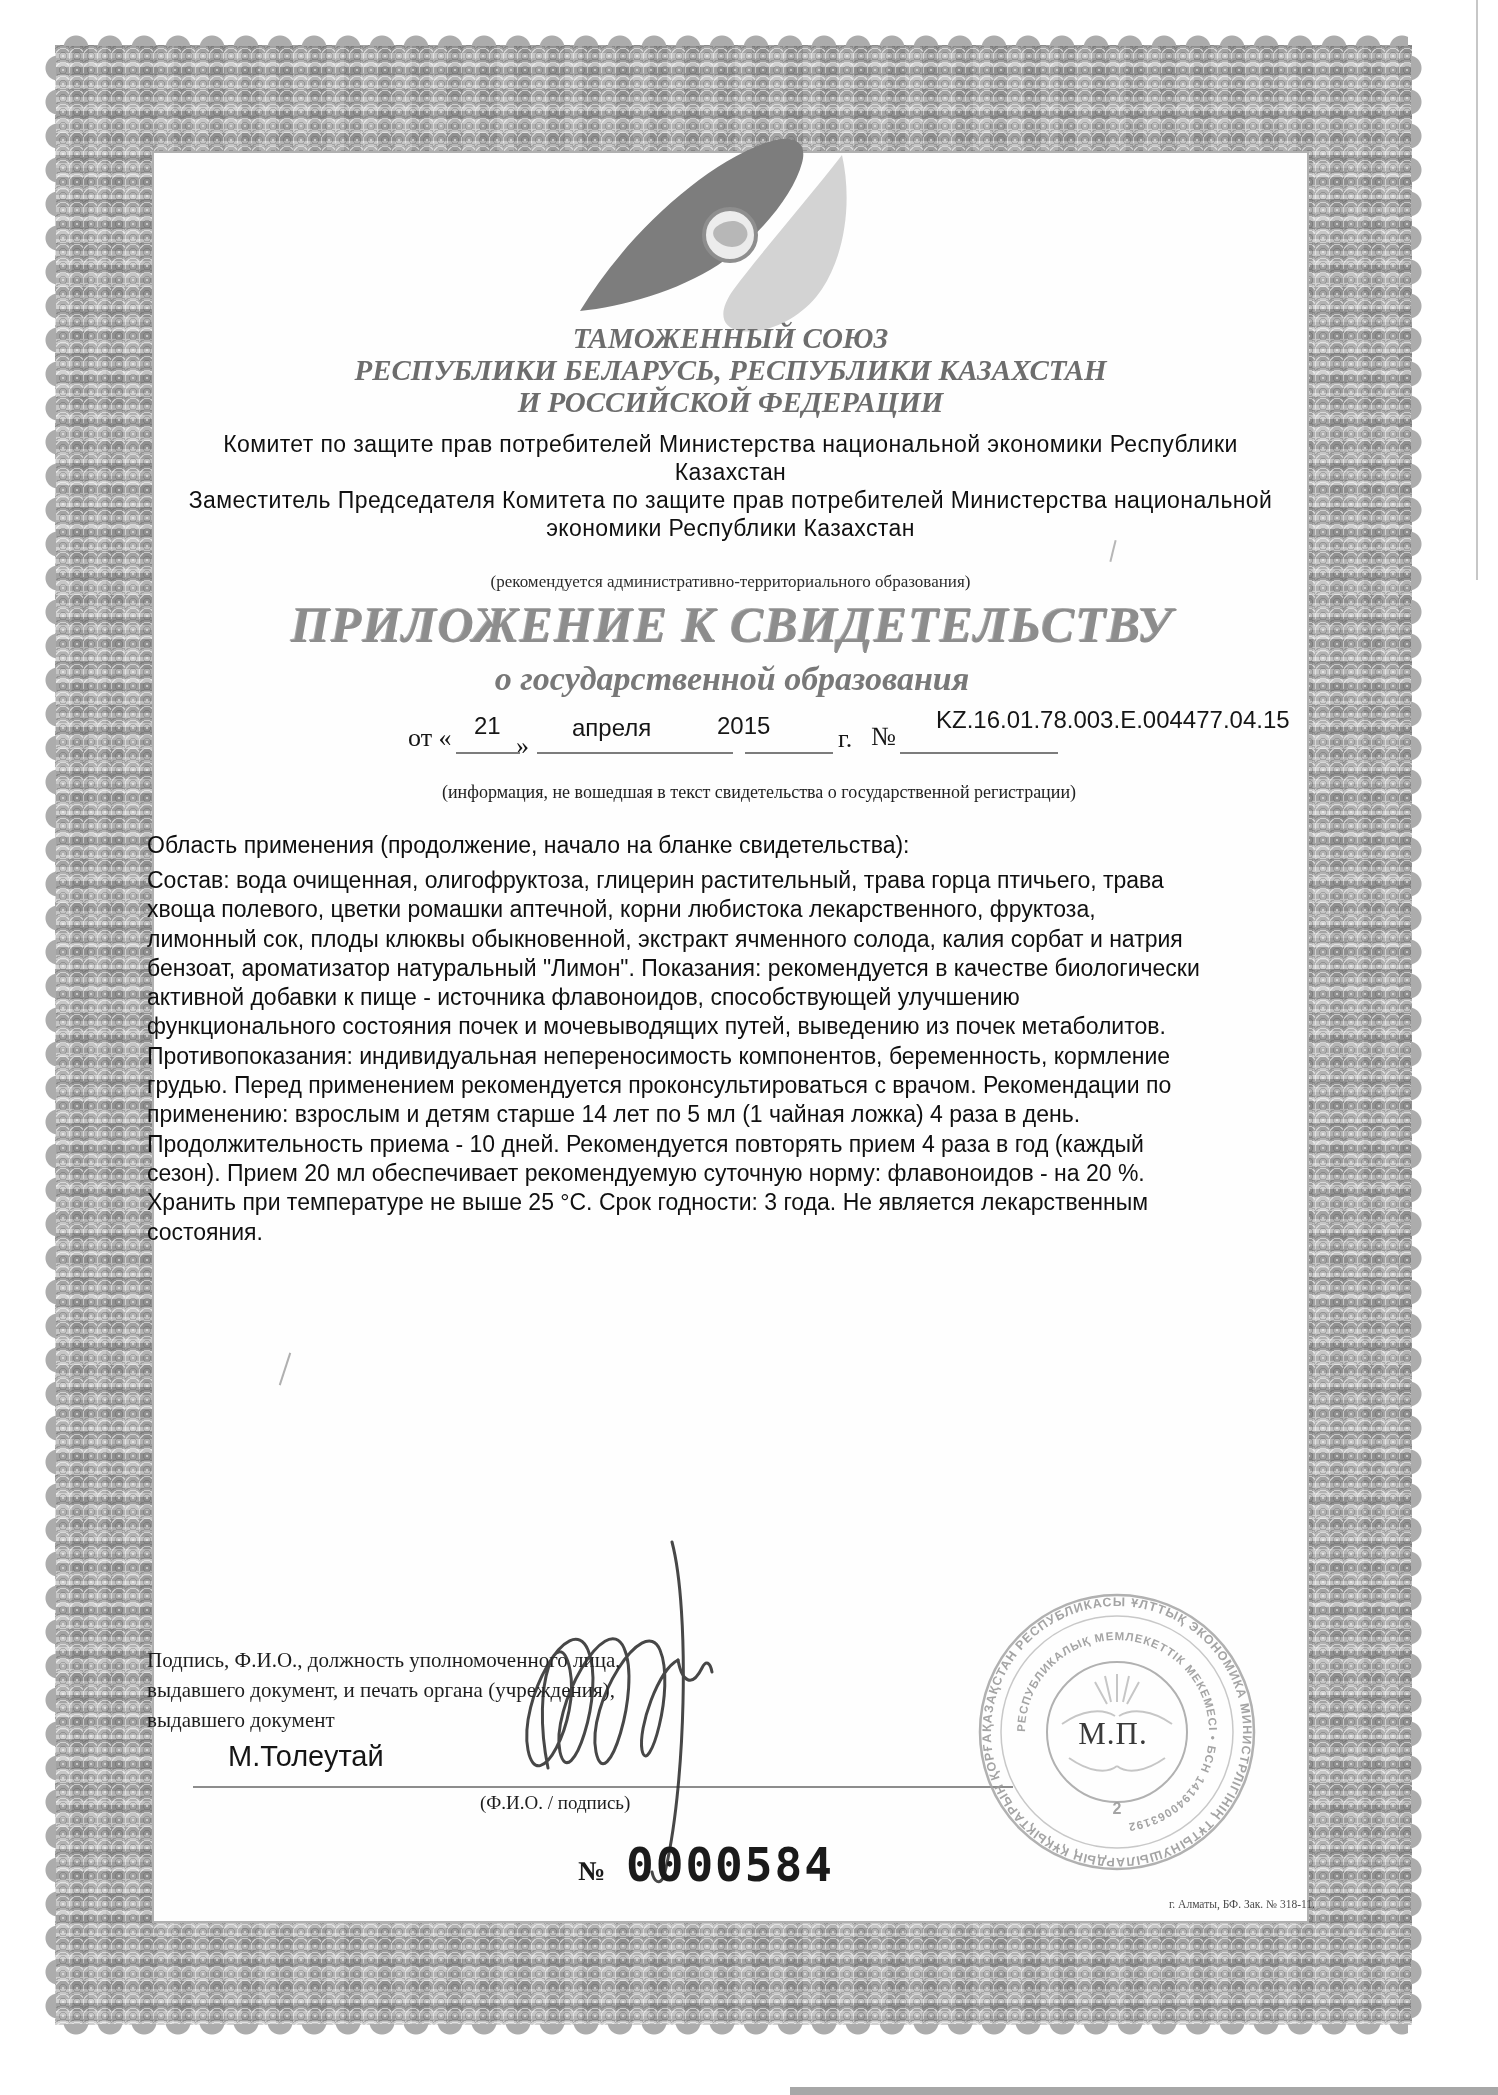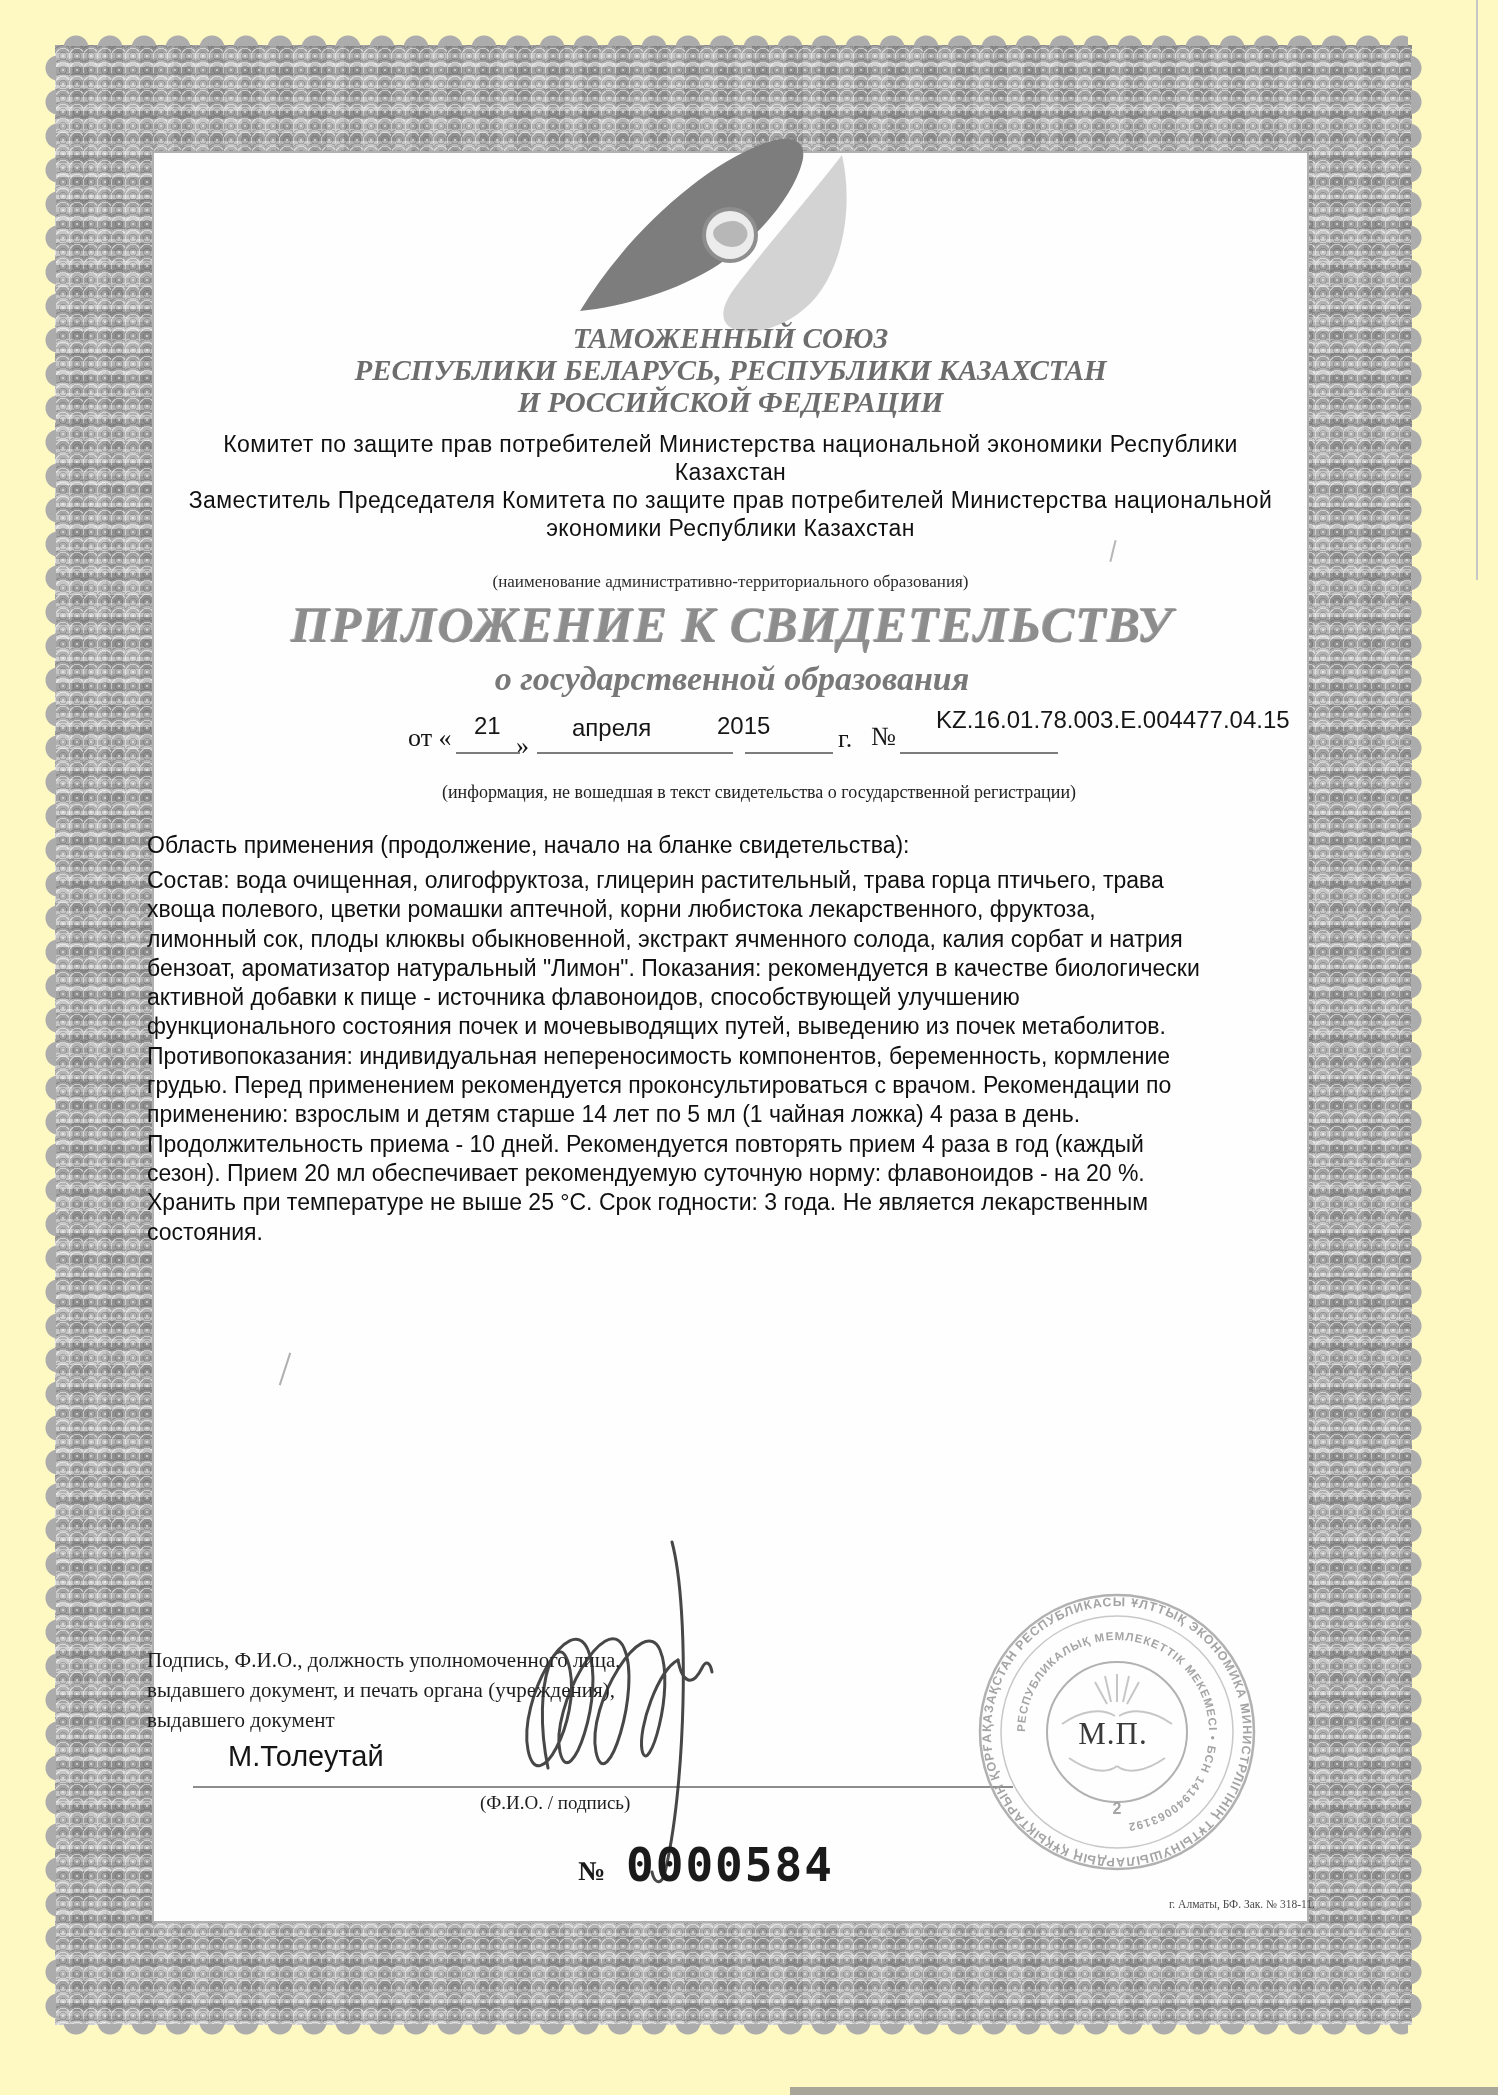--- a/index.html
+++ b/index.html
@@ -1,16 +1,16 @@
 <!DOCTYPE html>
 <html><head>
 <meta charset="utf-8">
 <style>
   html,body{margin:0;padding:0;background:#e9e9e9;}
-  .page{position:relative;width:1498px;height:2095px;background:#fef9c3;overflow:hidden;
+  .page{position:relative;width:1498px;height:2095px;background:#ffffff;overflow:hidden;
         font-family:"Liberation Sans",sans-serif;color:#161616;}
   .abs{position:absolute;}
   .serif{font-family:"Liberation Serif",serif;}
   .sans{font-family:"Liberation Sans",sans-serif;}
   .nowrap{white-space:nowrap;}
 
   
   .frame{position:absolute;left:55px;top:45px;width:1357px;height:1980px;
     background-color:#b2b2b2;
     background-image:
@@ -105,21 +105,21 @@
     <div class="nowrap">И РОССИЙСКОЙ ФЕДЕРАЦИИ</div>
   </div>
 
   <div class="abs authority">
     <div>Комитет по защите прав потребителей Министерства национальной экономики Республики</div>
     <div>Казахстан</div>
     <div>Заместитель Председателя Комитета по защите прав потребителей Министерства национальной</div>
     <div>экономики Республики Казахстан</div>
   </div>
 
-  <div class="abs territory-note">(наименование административно-территориального образования)</div>
+  <div class="abs territory-note">(рекомендуется административно-территориального образования)</div>
 
   <div class="abs main-title nowrap">ПРИЛОЖЕНИЕ К СВИДЕТЕЛЬСТВУ</div>
   <div class="abs sub-title nowrap">о государственной образования</div>
 
   <div class="abs serif dl" style="left:408px;top:723px;">от «</div>
   <div class="abs sans" style="left:474px;top:712px;font-size:24px;">21</div>
   <div class="abs serif dl" style="left:516px;top:731px;">»</div>
   <div class="abs u-line" style="left:456px;top:752px;width:64px;"></div>
   <div class="abs sans" style="left:572px;top:714px;font-size:24px;">апреля</div>
   <div class="abs u-line" style="left:537px;top:752px;width:196px;"></div>

